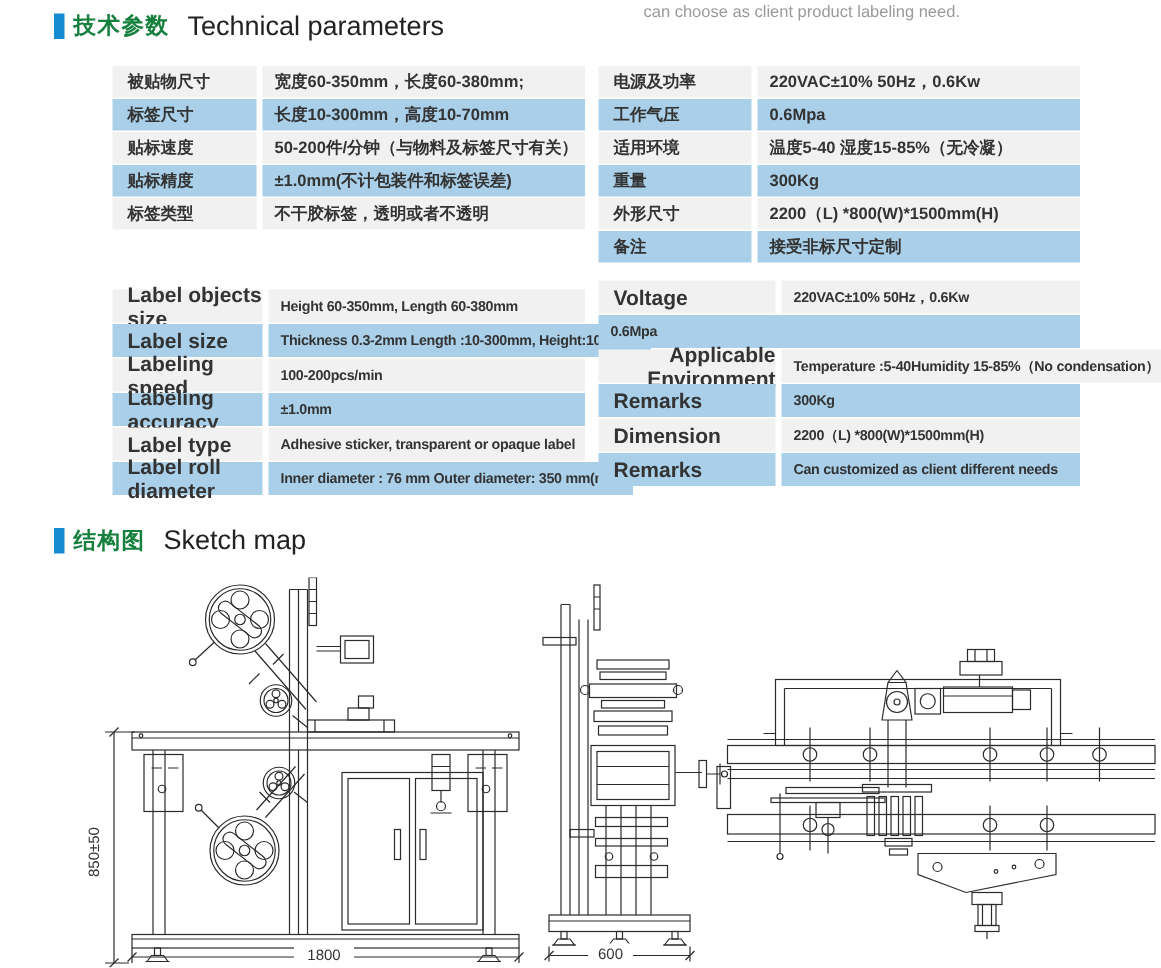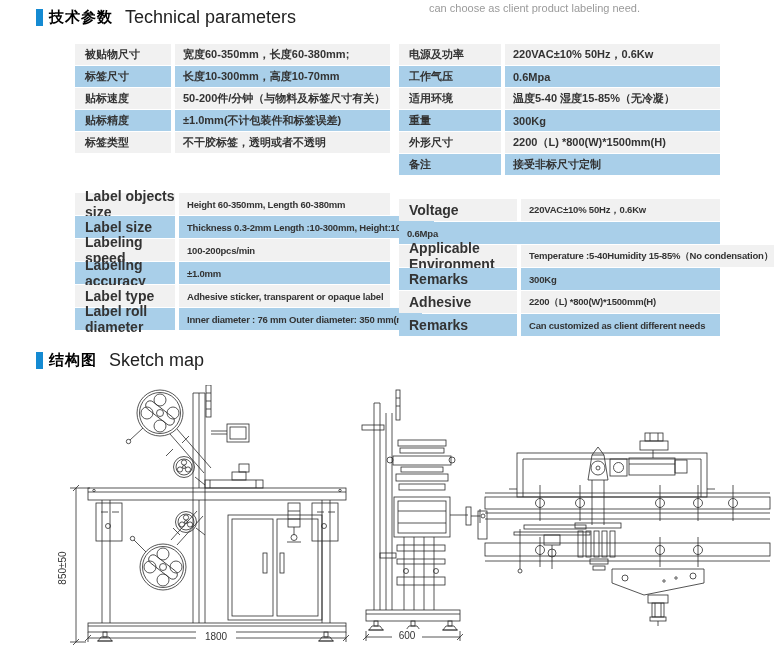--- a/index.html
+++ b/index.html
@@ -1,21 +1,21 @@
 <!DOCTYPE html>
 <html><head>
 <meta charset="utf-8">
 <style>
   html,body{margin:0;padding:0;background:#fff;}
   body{width:774px;height:645px;position:relative;overflow:hidden;
        font-family:"Liberation Sans","DejaVu Sans",sans-serif;color:#333;}
   
   .sec-head{position:absolute;display:flex;align-items:center;}
   .sec-bar{width:7px;height:17px;background:#148ad2;margin-right:6px;}
-  .sec-zh{font-size:15px;font-weight:bold;color:#000000;letter-spacing:1px;}
+  .sec-zh{font-size:15px;font-weight:bold;color:#15803d;letter-spacing:1px;}
   .sec-en{font-size:18px;color:#222;margin-left:12px;}
   .note{position:absolute;left:429px;top:2px;font-size:11px;color:#9a9a9a;}
   
   .spec-table{position:absolute;}
   .spec-row{display:flex;margin-bottom:1px;font-weight:bold;}
   .cell{display:flex;align-items:center;}
   .cell-label{padding-left:10px;margin-right:4px;flex:none;}
   .cell-value{flex:1;padding-left:8px;padding-right:4px;white-space:nowrap;}
   .spec-row:nth-child(odd) .cell{background:#f1f1f1;}
   .spec-row:nth-child(even) .cell{background:#a9cfe9;}
@@ -112,38 +112,38 @@
   <div class="spec-row">
       <div class="cell cell-label">Label type</div>
       <div class="cell cell-value">Adhesive sticker, transparent or opaque label</div>
     </div>
   <div class="spec-row">
       <div class="cell cell-label">Label roll diameter</div>
       <div class="cell cell-value">Inner diameter : 76 mm  Outer diameter: 350 mm(max)</div>
     </div>
 </div>
 
-<div class="spec-table en en-right" style="left:399px;top:199px;width:321px;">
+<div class="spec-table en en-right" style="left:399px;top:187px;width:321px;text-align:right;">
   <div class="spec-row">
       <div class="cell cell-label">Voltage</div>
       <div class="cell cell-value">220VAC±10% 50Hz，0.6Kw</div>
     </div>
   <div class="spec-row">
       <div class="cell cell-value">0.6Mpa</div>
     </div>
   <div class="spec-row">
       <div class="cell cell-label">Applicable Environment</div>
       <div class="cell cell-value">Temperature :5-40Humidity 15-85%（No condensation）</div>
     </div>
   <div class="spec-row">
       <div class="cell cell-label">Remarks</div>
       <div class="cell cell-value">300Kg</div>
     </div>
   <div class="spec-row">
-      <div class="cell cell-label">Adhesive</div>
+      <div class="cell cell-label">Dimension</div>
       <div class="cell cell-value">2200（L) *800(W)*1500mm(H)</div>
     </div>
   <div class="spec-row">
       <div class="cell cell-label">Remarks</div>
       <div class="cell cell-value">Can customized as client different needs</div>
     </div>
 </div>
 
 <div class="sec-head" style="left:36px;top:350px;">
   <span class="sec-bar"></span>

